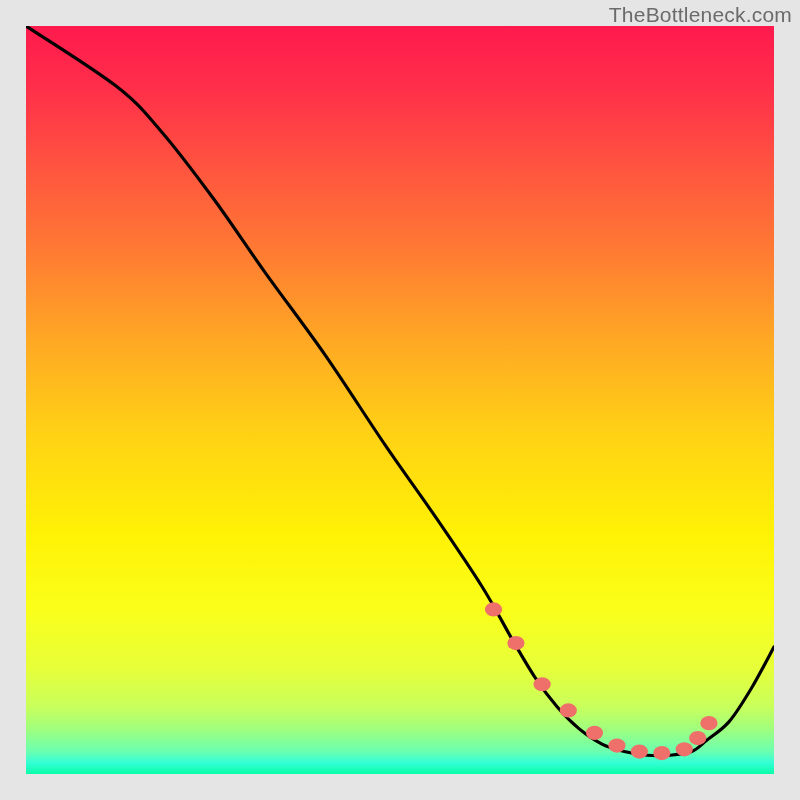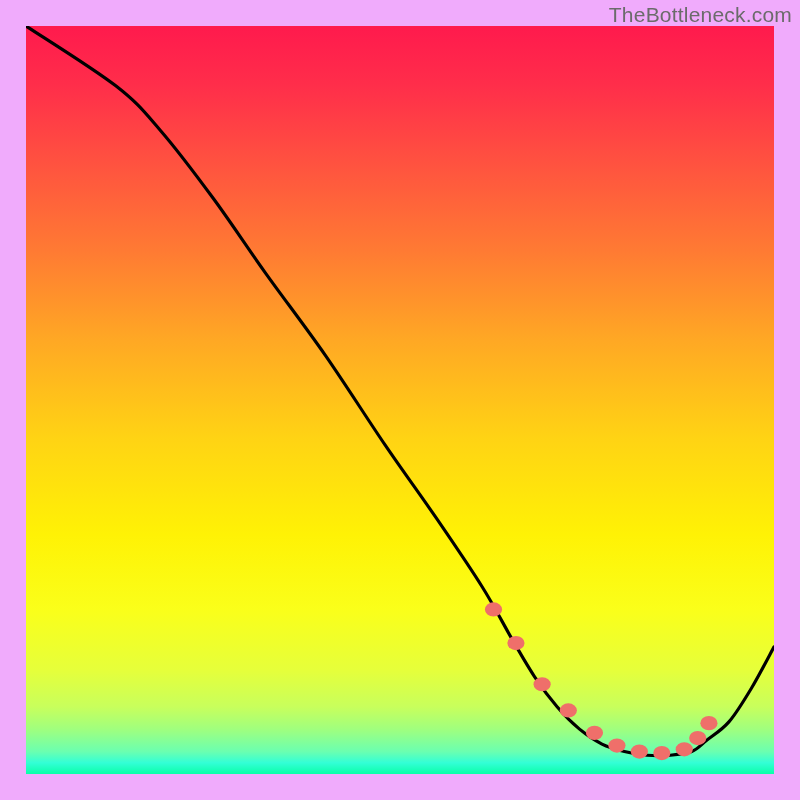--- a/index.html
+++ b/index.html
@@ -1,17 +1,17 @@
 <!DOCTYPE html>
 <html><head>
 <meta charset="utf-8">
 <style>
 *{margin:0;padding:0;box-sizing:border-box}
 body{background:#fff;width:800px;height:800px;overflow:hidden;font-family:Arial,Helvetica,sans-serif}
-.stage{position:relative;width:800px;height:800px;background:#f0abfc}
+.stage{position:relative;width:800px;height:800px;background:#e5e5e5}
 .plot{position:absolute;left:26px;top:26px;width:748px;height:748px;overflow:hidden}
 .gradient{position:absolute;inset:0;background:linear-gradient(to bottom,
   #ff1a4d 0%,
   #ff2e4a 8%,
   #ff5140 18%,
   #ff7a33 30%,
   #ffa824 42%,
   #ffd314 55%,
   #fff205 68%,
   #faff1a 78%,

